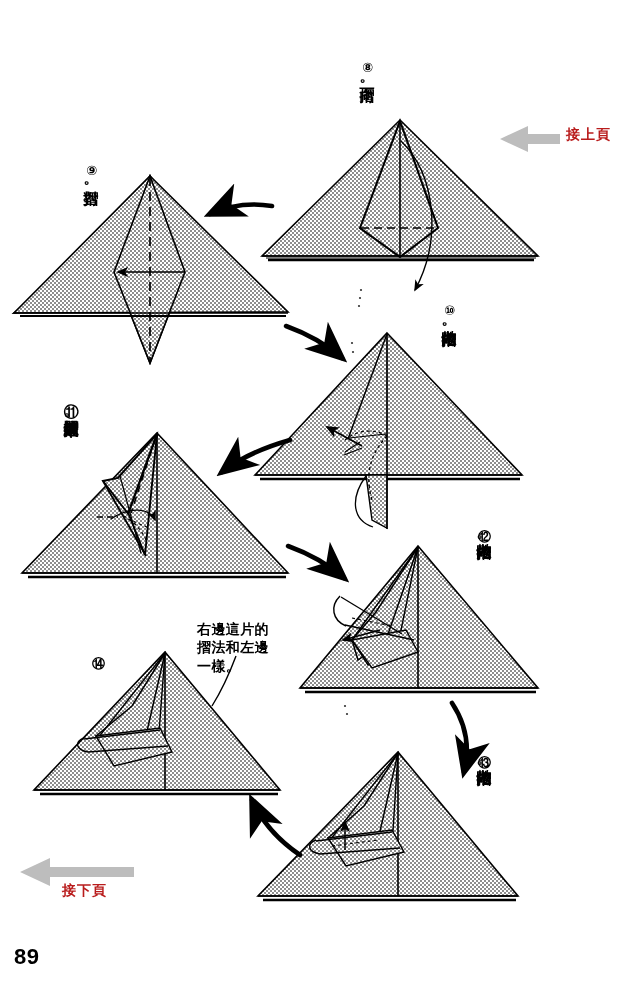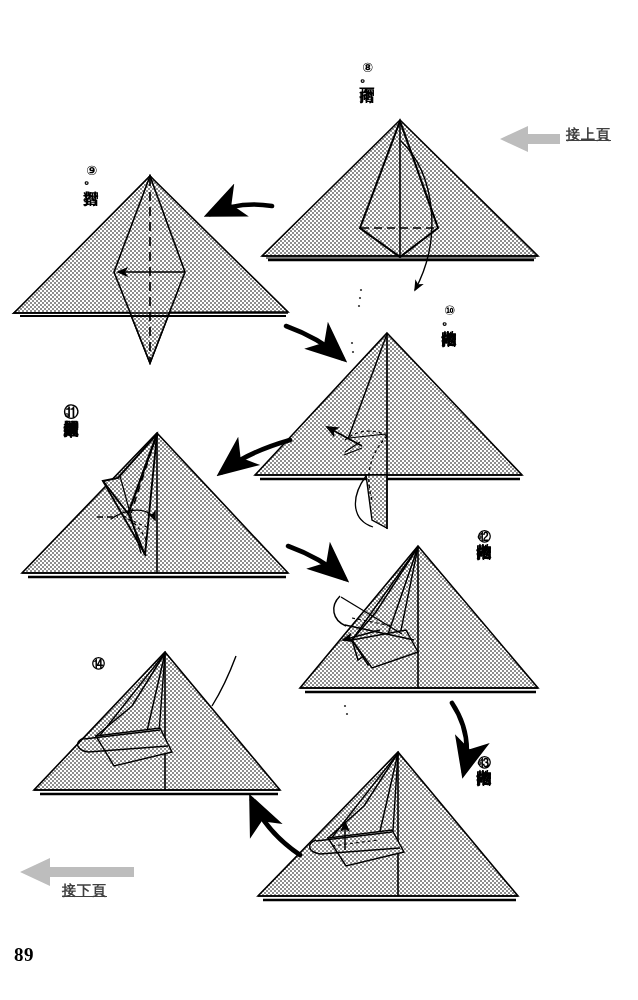--- a/index.html
+++ b/index.html
@@ -69,34 +69,33 @@
     font-family: "DejaVu Sans", "Liberation Sans", sans-serif;
     font-size: 14px;
     font-weight: 600;
     line-height: 1.32;
     letter-spacing: 0.4px;
     white-space: pre-line;
     color: #000;
   }
   .pagenum {
     position: absolute;
-    font-family: Liberation Serif, serif;
-    font-size: 19px;
+    font-family: Liberation Sans, sans-serif;
+    font-size: 22px;
     font-weight: 700;
     letter-spacing: 0.5px;
     color: #000;
   }
   .nav-label {
     position: absolute;
     font-family: "DejaVu Sans", "Liberation Sans", sans-serif;
     font-size: 14px;
     font-weight: 600;
     letter-spacing: 1px;
-    color: #404040;
-    text-decoration: underline;
+    color: #b91c1c;
   }
 </style>
 </head>
 <body>
 
 <div id="page">
 
   <svg class="svg-layer" viewBox="0 0 638 1000">
     <defs>
 
@@ -301,19 +300,22 @@
   <div class="vcaption" style="left:475px; top:518px;">
     <span class="step-num">⑫</span><span>做內陷摺。</span>
   </div>
 
   <div class="vcaption" style="left:475px; top:744px;">
     <span class="step-num">⑬</span><span>做內陷摺。</span>
   </div>
 
   <div class="stepbadge" style="left:92px; top:657px;">⑭</div>
 
+  <div class="hcaption" style="left:197px; top:620px; width:120px;">右邊這片的
+摺法和左邊
+一樣。</div>
 
   <div class="nav-label" style="left:566px; top:126px;">接上頁</div>
   <div class="nav-label" style="left:62px; top:882px;">接下頁</div>
 
   <div class="pagenum" style="left:14px; top:944px;">89</div>
 
 </div>
 
 </body></html>

